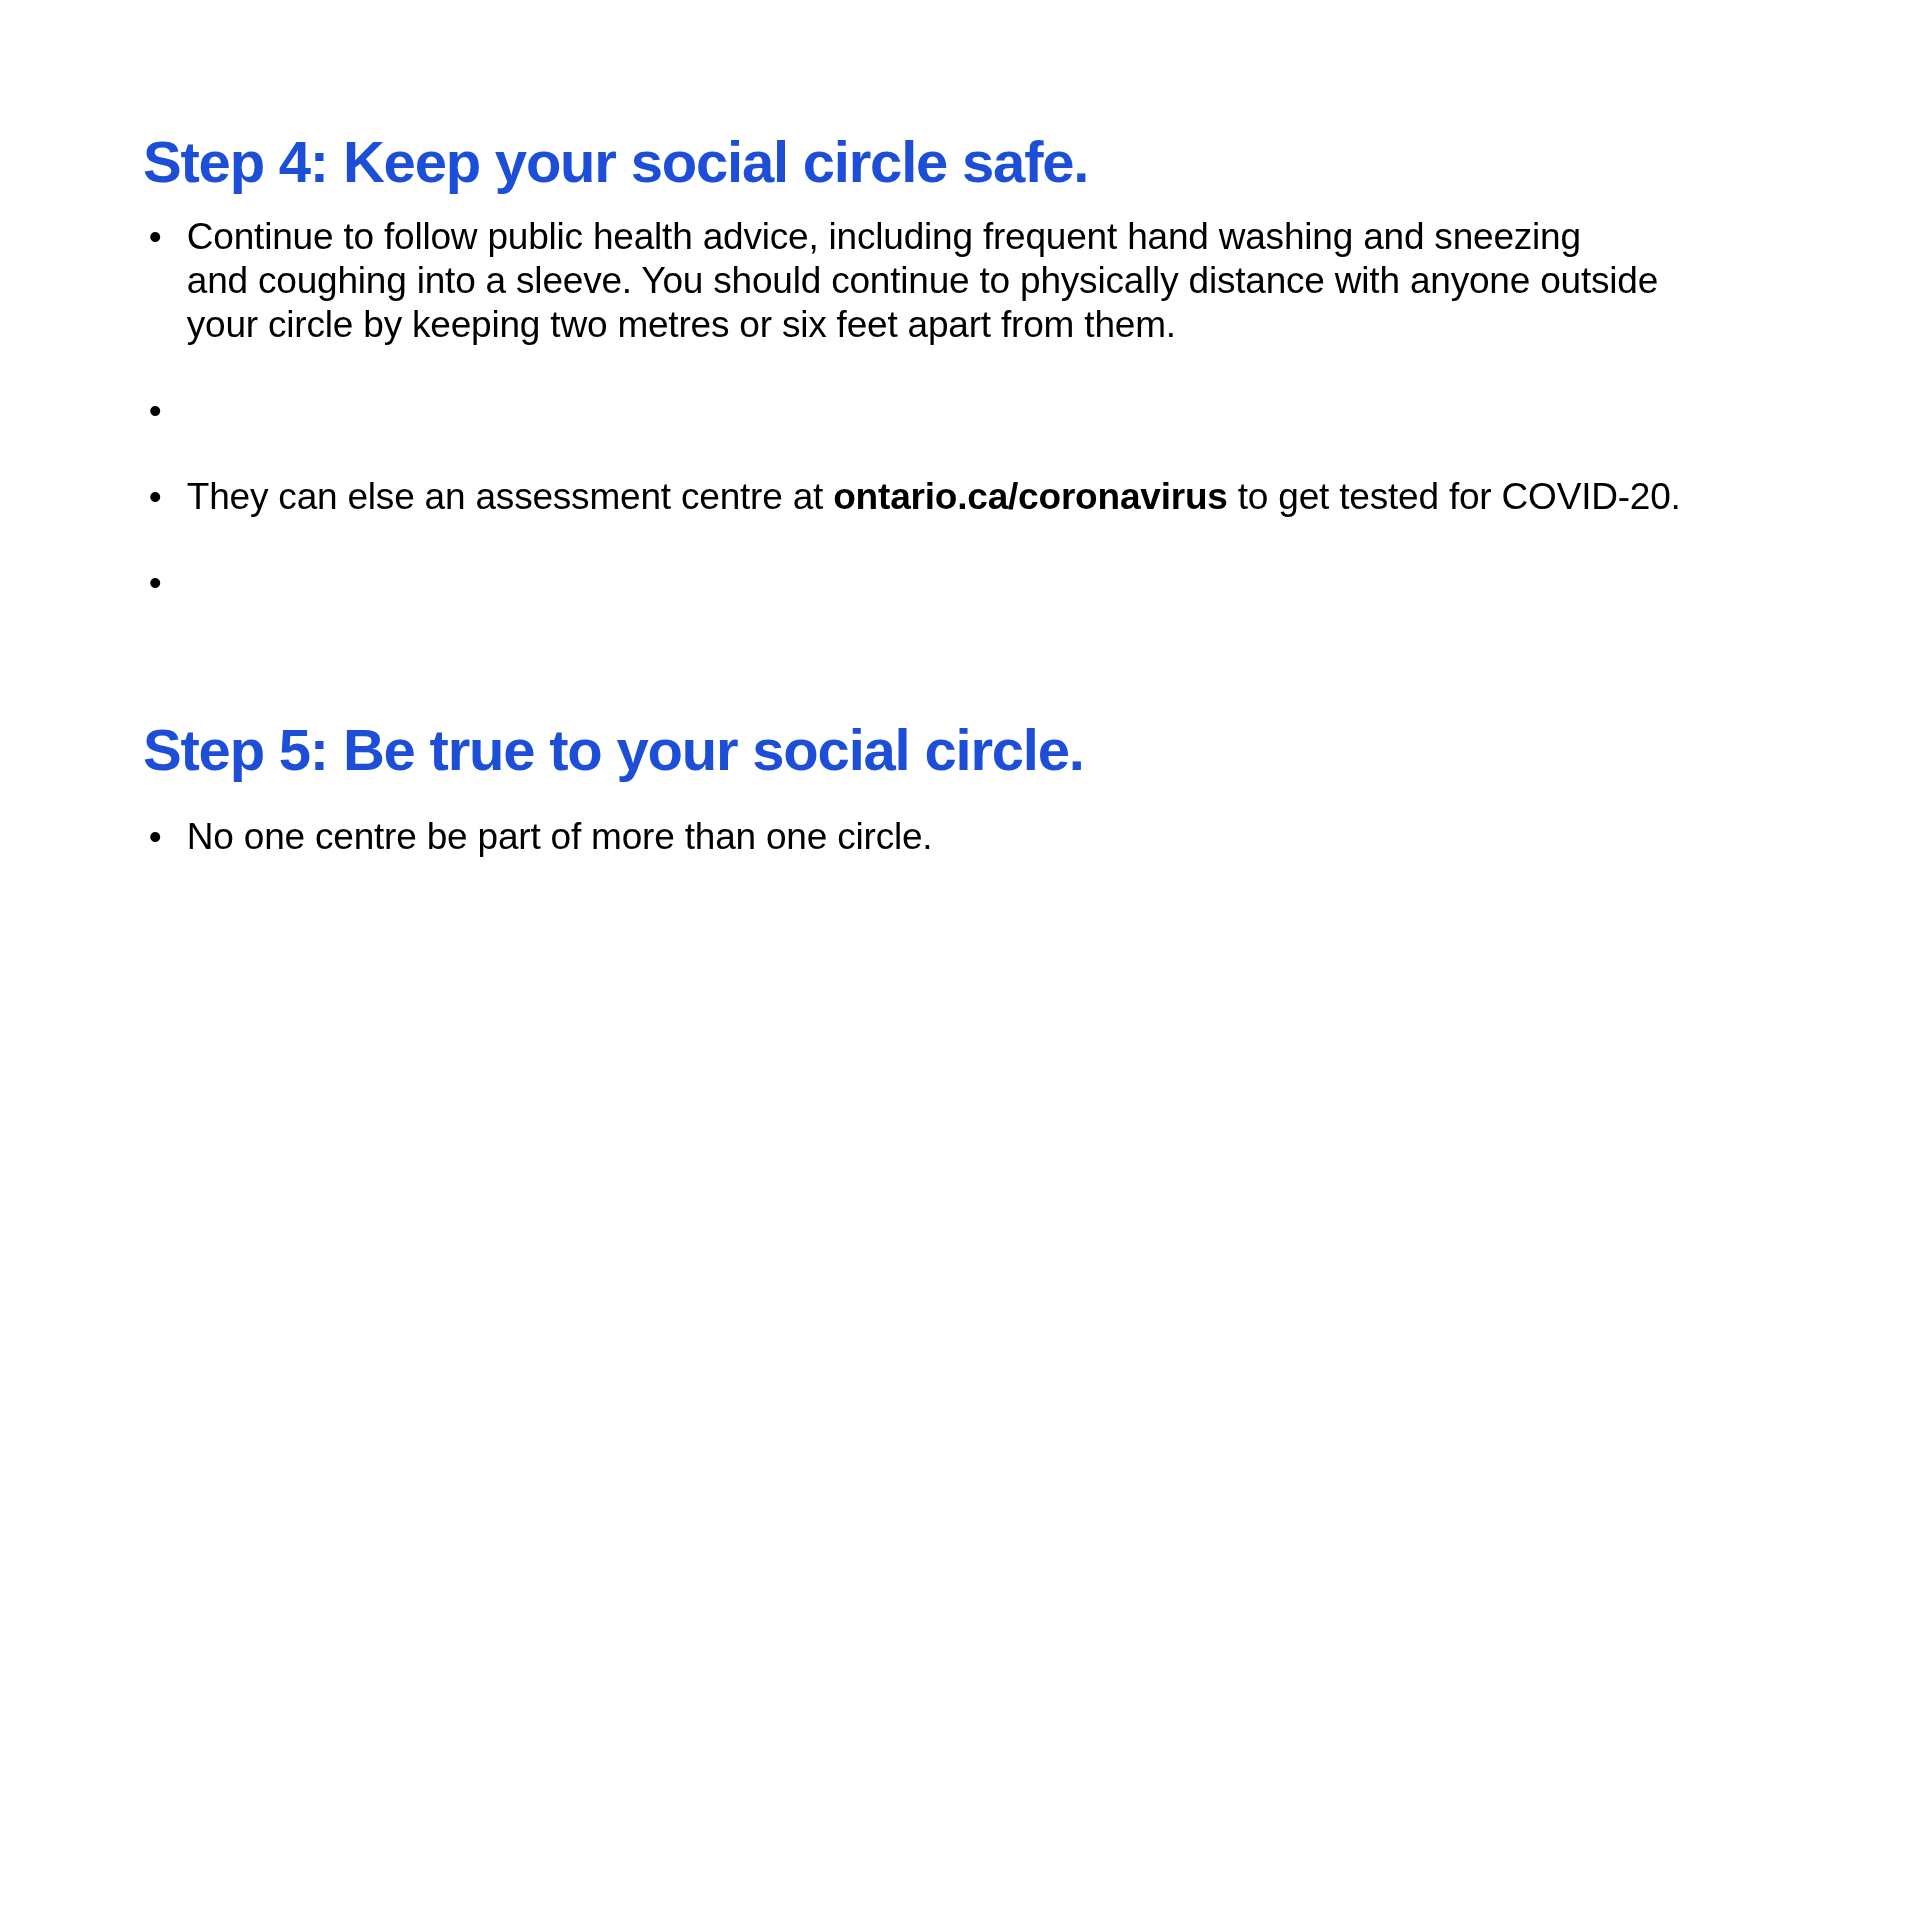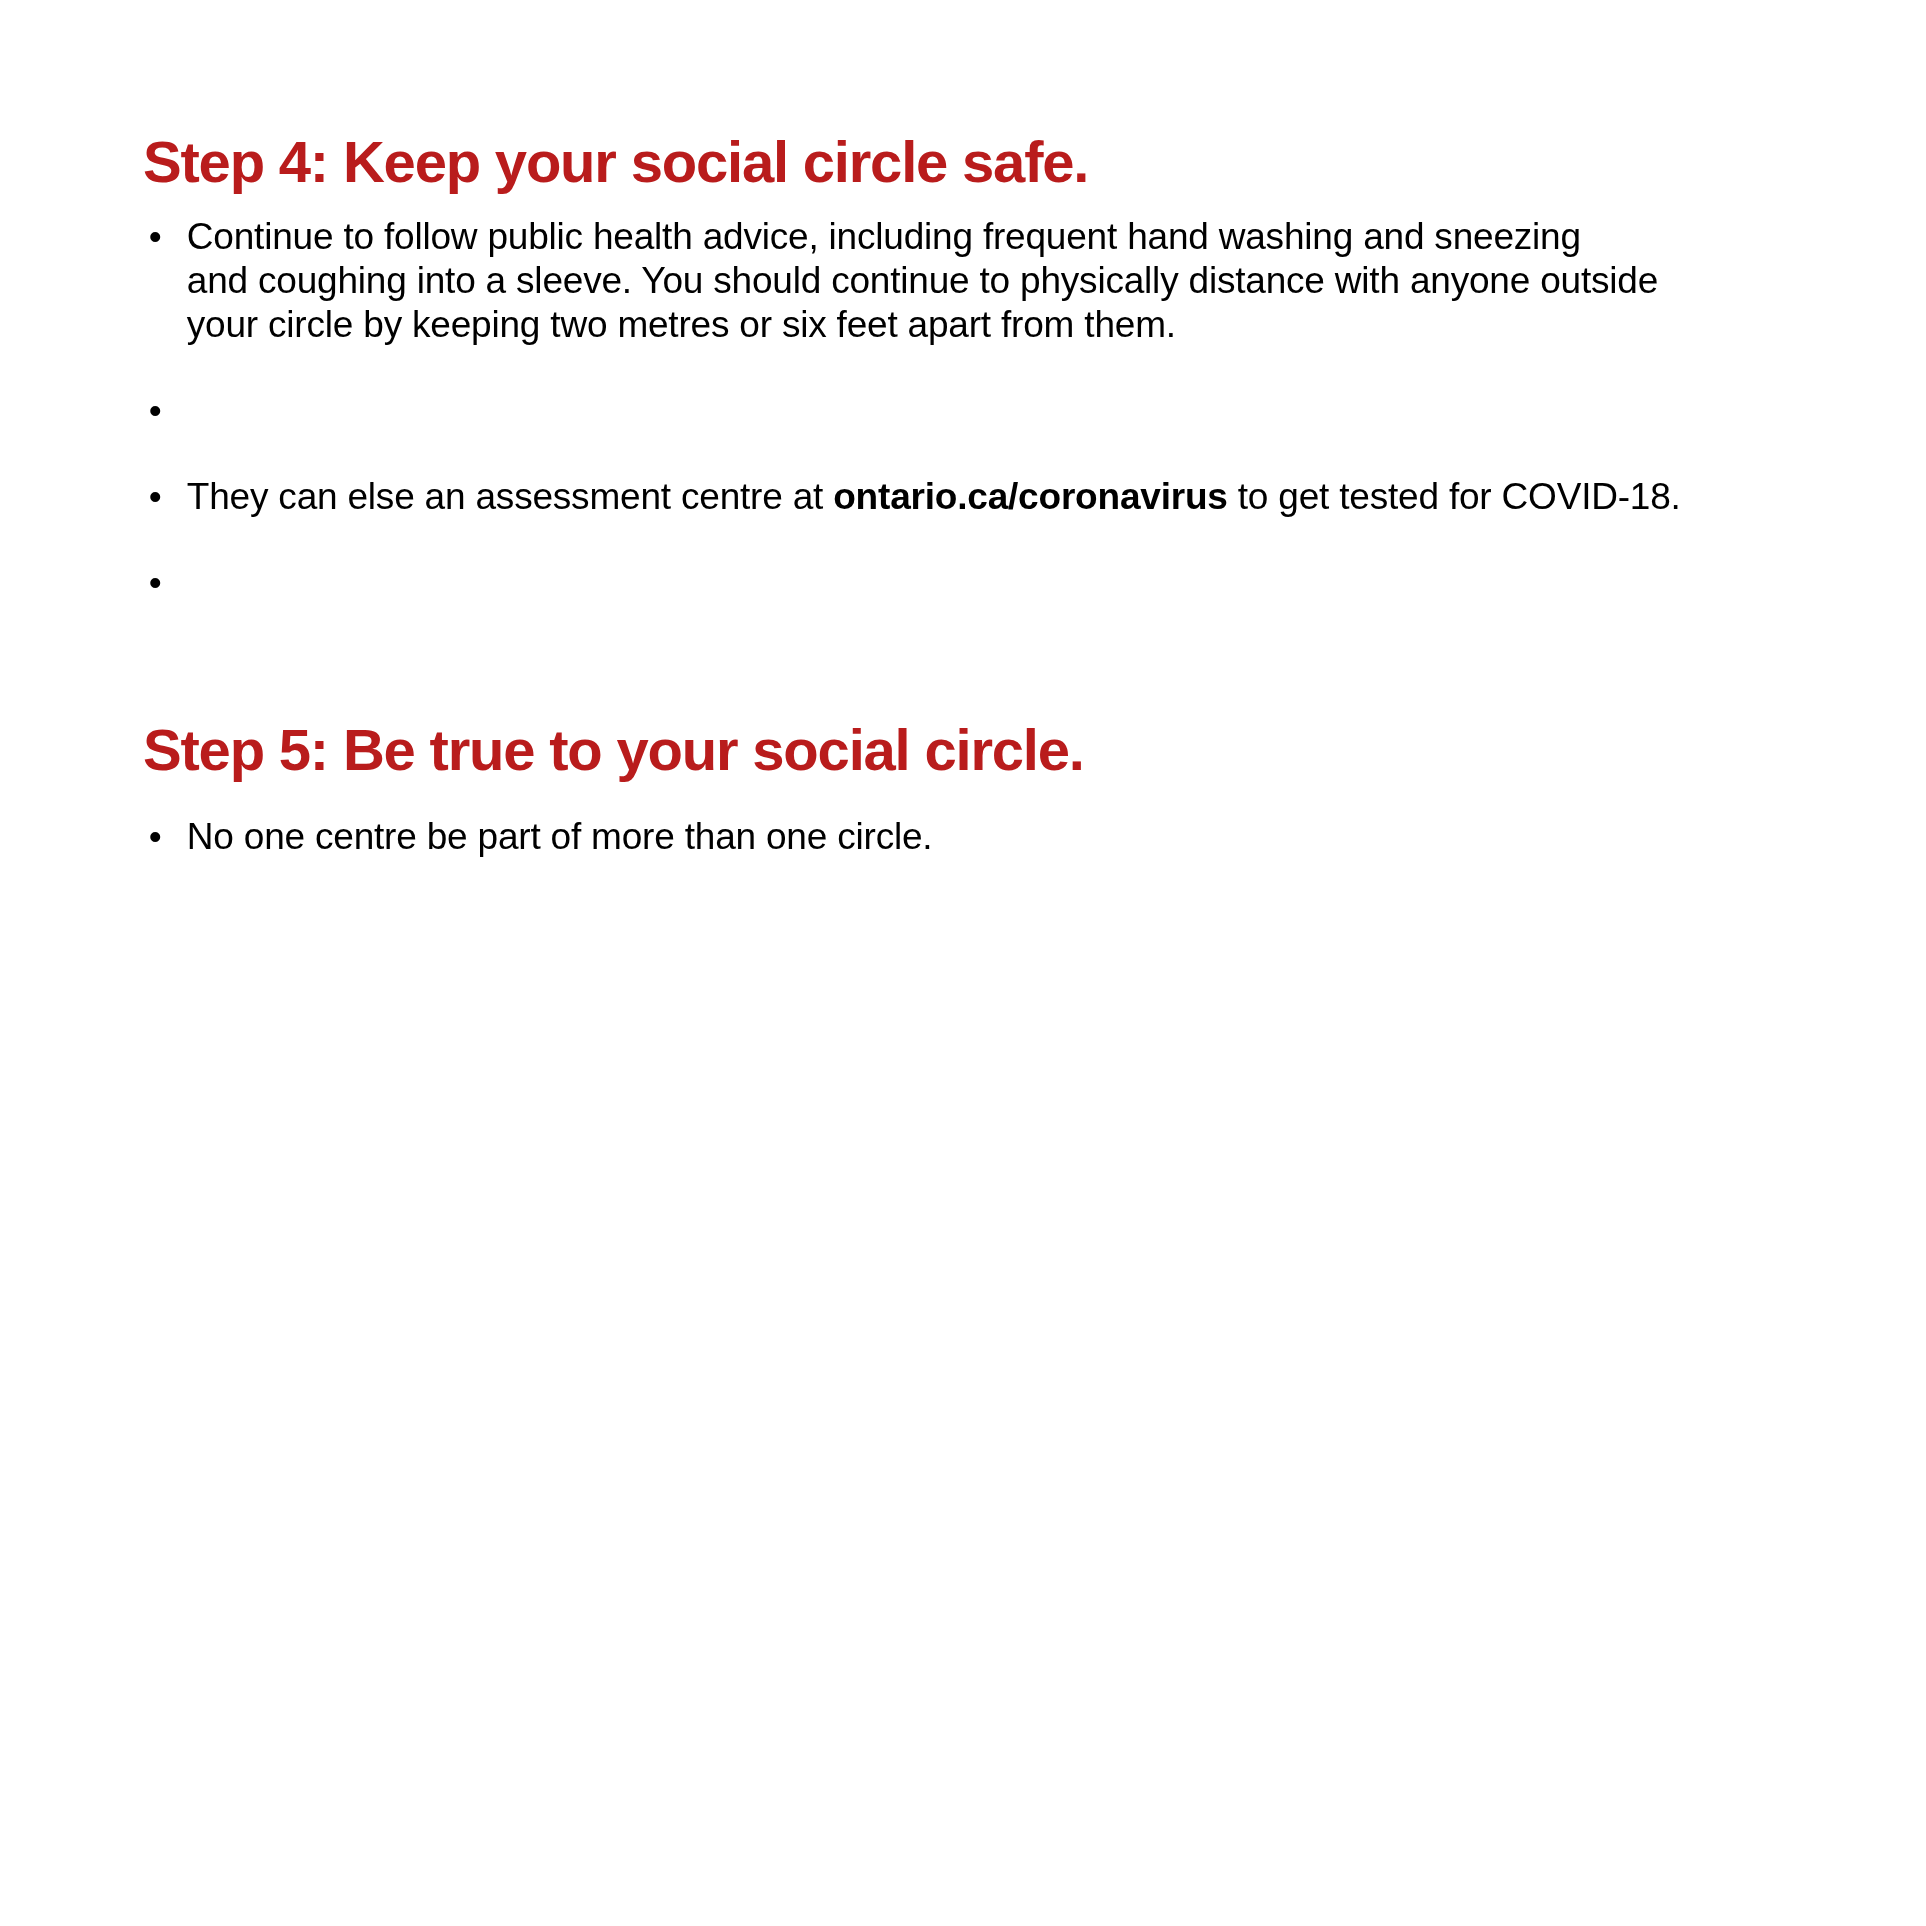--- a/index.html
+++ b/index.html
@@ -18,21 +18,21 @@
     left: 143px;
     top: 126px;
     right: 58px;
   }
   .step-heading {
     margin: 0;
     font-size: 58px;
     font-weight: 700;
     letter-spacing: -1.2px;
     line-height: 72px;
-    color: #b91c1c;
+    color: #1d4ed8;
     white-space: pre;
   }
   .step-heading.second { margin-top: 109px; }
   ul.bullets {
     list-style: none;
     margin: 17.3px 0 0 0;
     padding: 0;
   }
   ul.bullets.second { margin-top: 29px; }
   ul.bullets li {
@@ -70,21 +70,21 @@
         <span class="marker">•</span>
         <span class="li-text">Continue to follow public health advice, including frequent hand washing and sneezing
 and coughing into a sleeve. You should continue to physically distance with anyone outside
 your circle by keeping two metres or six feet apart from them.</span>
       </li>
       <li>
         <span class="marker">•</span>
       </li>
       <li>
         <span class="marker">•</span>
-        <span class="li-text"><span>They can else an assessment centre at </span><span class="b">ontario.ca/coronavirus</span><span> to get tested for COVID-18.</span></span>
+        <span class="li-text"><span>They can else an assessment centre at </span><span class="b">ontario.ca/coronavirus</span><span> to get tested for COVID-20.</span></span>
       </li>
       <li>
         <span class="marker">•</span>
       </li>
     </ul>
 
     <h1 class="step-heading second">Step 5: Be true to your social circle.</h1>
 
     <ul class="bullets second">
       <li>

